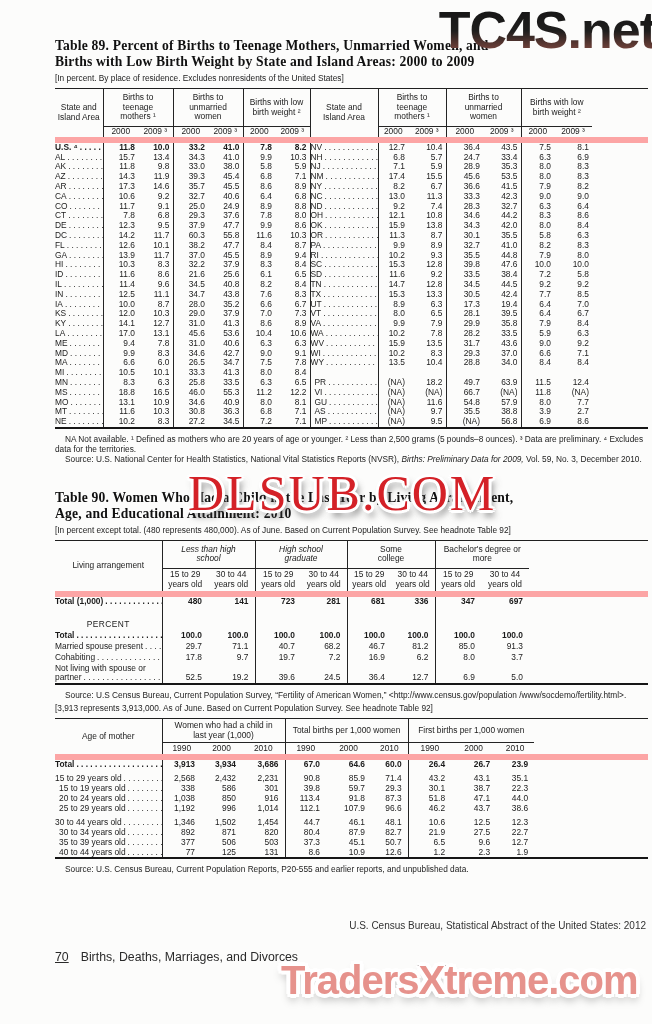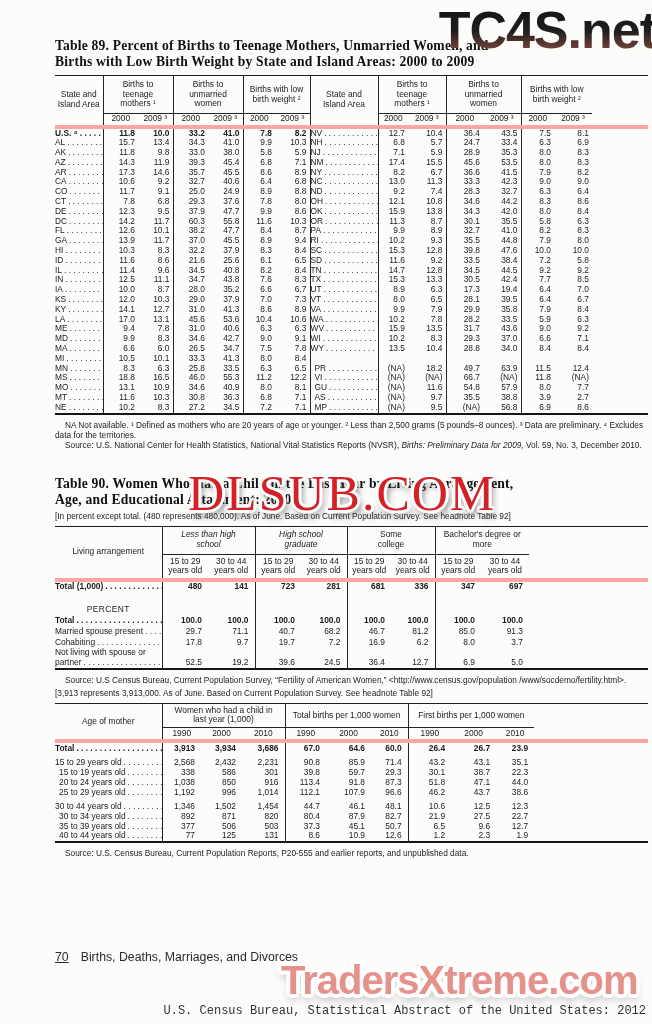--- a/index.html
+++ b/index.html
@@ -9,21 +9,21 @@
   .tbl-title{font-family:"Liberation Serif",serif;font-weight:700;font-size:13.6px;line-height:16px;letter-spacing:.2px;color:#111;}
   .headnote{font-size:8.3px;margin-top:3px;color:#222;}
   .mt89{margin-top:38px;}
   .mt90{margin-top:26px;}
   .mt91{margin-top:22px;}
   table{border-collapse:collapse;table-layout:fixed;width:593px;border-top:1px solid #1f1f1f;border-bottom:2px solid #161616;margin-top:5px;}
   th,td{font-size:8.4px;line-height:9.8px;font-weight:normal;padding:0;vertical-align:bottom;overflow:hidden;}
   thead th{text-align:center;vertical-align:middle;}
   .sep{border-right:1px solid #242424;}
   .grp{border-bottom:1px solid #242424;}
-  .ub{border-bottom:4px solid #fca5a5;}
+  .ub{border-bottom:6px solid #fca5a5;}
   .num{text-align:right;padding-right:3px;}
   #t90 .num,#t91 .num{padding-right:6px;}
   .b{font-weight:bold;}
   .lbl .flx{display:flex;align-items:baseline;overflow:hidden;}
   .t{white-space:pre;}
   .dots{flex:1 1 auto;white-space:nowrap;overflow:hidden;padding-left:2px;}
   .ind .t{padding-left:4px;}
   .gw{display:inline-block;}
   .s42{max-width:42px;}.s46{max-width:48px;}.s64{max-width:66px;}
   .s58{max-width:58px;font-style:italic;}.s40{max-width:42px;}.s85{max-width:86px;}.s110{max-width:112px;}
@@ -40,21 +40,21 @@
   #t91 thead tr:nth-child(1){height:24px;}
   #t91 thead tr:nth-child(2){height:14px;}
   #t91 tbody td{height:10px;}
   #t91 tbody tr:first-child td{height:12px;}
   #t91 tbody tr.sp td{height:4px;}
   .notes{font-size:8.3px;line-height:10px;margin-top:5px;color:#222;}
   .notes p{text-indent:10px;}
   .notes em{font-style:italic;}
   #footer-left{position:absolute;top:950px;left:0;font-size:12.3px;color:#2a2a2a;}
   #footer-left .pn{margin-right:12px;text-decoration:underline;}
-  #imprint{position:absolute;top:1004px;right:2px;font-size:12px;color:#333;font-family:Liberation Mono, monospace;}
+  #imprint{position:absolute;top:920px;right:2px;font-size:10px;color:#333;}
   
   #wm-top{position:absolute;top:4px;right:-4px;z-index:9;font-family:"Liberation Sans",sans-serif;font-weight:bold;
     font-size:52px;letter-spacing:-1px;line-height:1;
     background:linear-gradient(180deg,#141414 0%,#1f1e1d 52%,#6b3f38 84%,#9a5e52 100%);
     -webkit-background-clip:text;background-clip:text;color:transparent;}
   #wm-mid{position:absolute;top:468px;left:188px;z-index:9;font-family:"Liberation Serif",serif;font-weight:normal;
     font-size:50px;letter-spacing:2px;line-height:1;color:#d42127;
     text-shadow:-2px -2px 0 #fff,2px -2px 0 #fff,-2px 2px 0 #fff,2px 2px 0 #fff,0 -3px 0 #fff,0 3px 0 #fff,-3px 0 0 #fff,3px 0 0 #fff,3px 6px 7px rgba(70,70,70,.8);}
   #wm-bot{position:absolute;top:960px;left:281px;z-index:9;font-family:"Liberation Sans",sans-serif;font-weight:bold;
     font-size:40px;letter-spacing:-1px;line-height:1;color:#e6928c;
@@ -63,20 +63,21 @@
 </style>
 </head>
 <body>
 
 <div class="page">
 
   <h2 class="tbl-title mt89">
     <span>Table 89. Percent of Births to Teenage Mothers, Unmarried Women, and</span><br>
     <span>Births with Low Birth Weight by State and Island Areas: 2000 to 2009</span>
   </h2>
+  <div class="headnote">[In percent. By place of residence. Excludes nonresidents of the United States]</div>
   <table id="t89">
       <colgroup>
         <col style="width: 48px;">
         <col style="width: 35px;">
         <col style="width: 35px;">
         <col style="width: 35px;">
         <col style="width: 35px;">
         <col style="width: 32px;">
         <col style="width: 35px;">
         <col style="width: 68px;">

